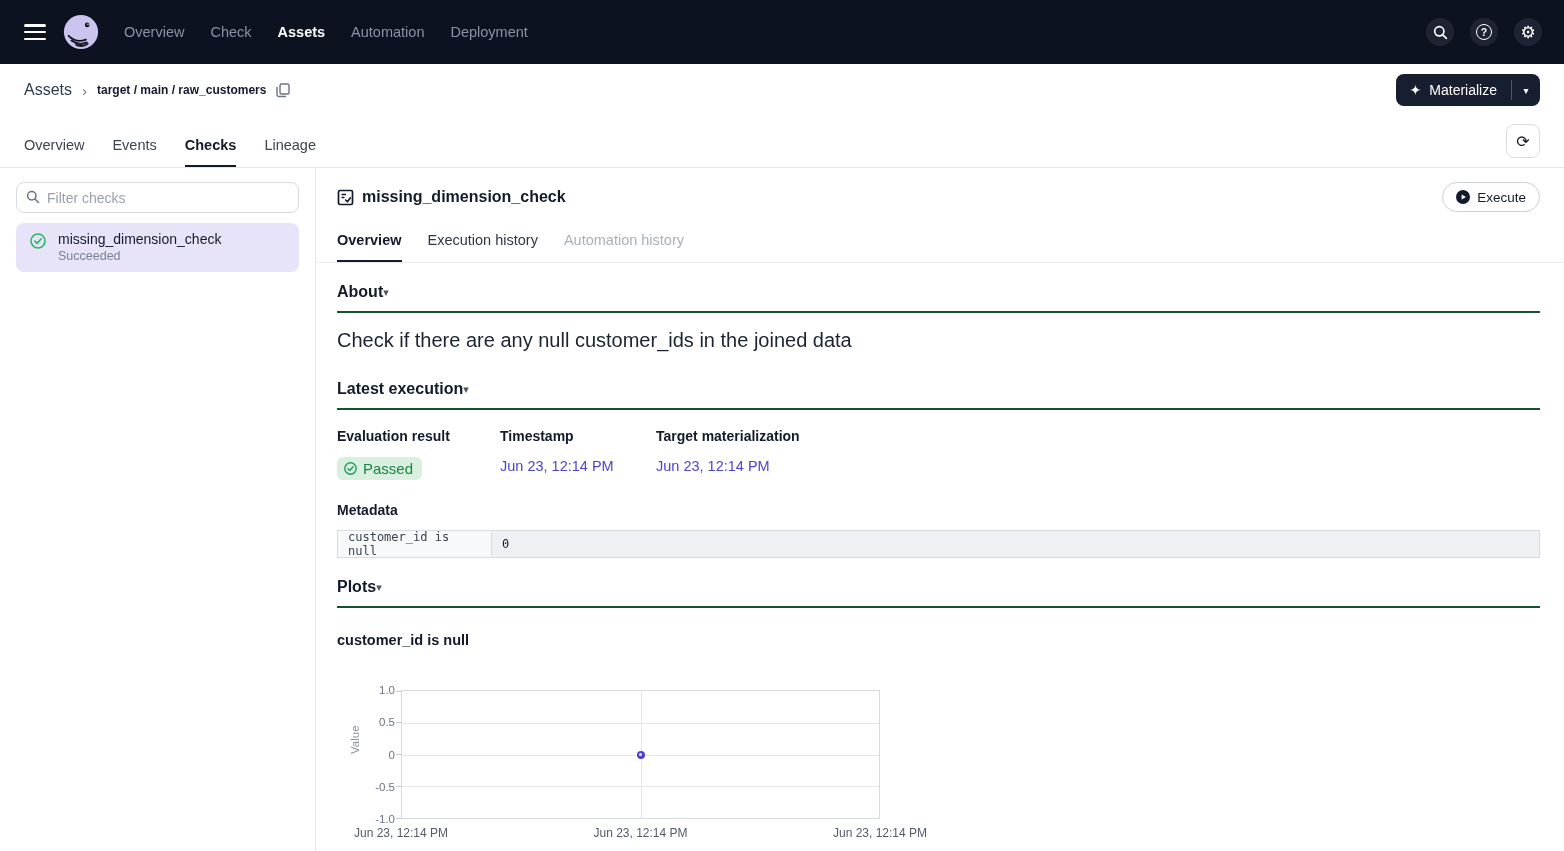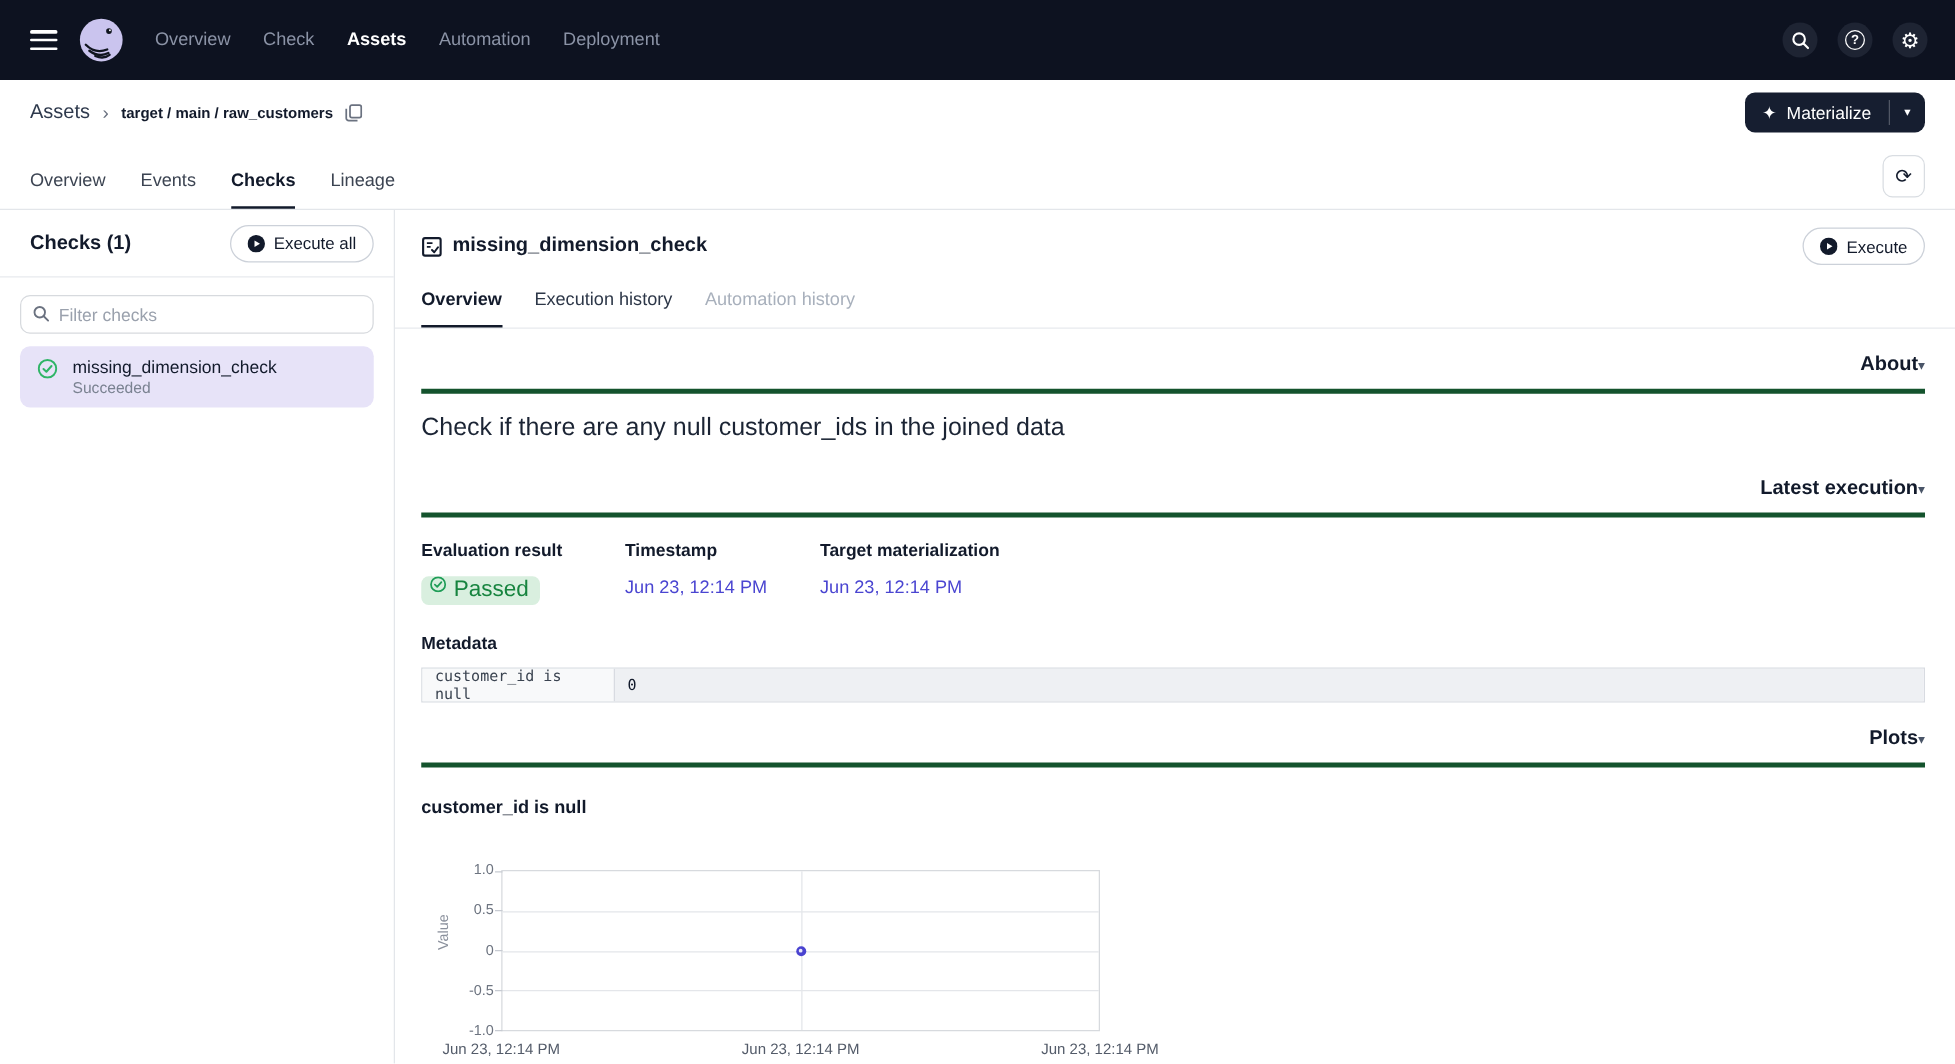--- a/index.html
+++ b/index.html
@@ -60,28 +60,28 @@
   .dp-header { display:flex; align-items:center; padding:14px 24px 6px 21px; }
   .dp-title-wrap { display:flex; align-items:center; gap:8px; }
   .dp-title { font-size:16px; font-weight:700; }
   .dp-exec { margin-left:auto; }
   .subtabs { display:flex; gap:26px; padding:14px 24px 0 21px; border-bottom:1px solid #e8eaee; }
   .stab { font-size:14.5px; padding-bottom:12px; cursor:pointer; color:#2d3748; }
   .stab.active { color:#121a2b; font-weight:700; border-bottom:2px solid #121a2b; }
   .stab.disabled { color:#a8b0bc; cursor:default; }
 
   .dp-content { padding:0 24px 0 21px; }
-  .sect-head { display:flex; align-items:center; justify-content:flex-end; padding:20px 0 10px 0; border-bottom:4px solid #14532d; }
+  .sect-head { display:flex; align-items:center; justify-content:flex-start; padding:20px 0 10px 0; border-bottom:2px solid #14532d; }
   .sect-head h2 { font-size:16px; font-weight:700; }
   .caret { color:#4a5568; font-size:11px; cursor:pointer; }
   .about-desc { font-size:20px; color:#1b2434; margin:16px 0 8px 0; }
 
   .exec-grid { display:grid; grid-template-columns:163px 156px auto; margin-top:18px; row-gap:13px; }
   .exec-col-h { font-size:14px; font-weight:700; color:#121a2b; }
-  .badge-passed { display:inline-flex; align-items:flex-start; gap:6px; background:#d9efdf; border-radius:6px; height:23px; padding:0 9px 0 7px; font-size:18px; color:#17843f; width:fit-content; }
+  .badge-passed { display:inline-flex; align-items:center; gap:6px; background:#d9efdf; border-radius:6px; height:23px; padding:0 9px 0 7px; font-size:15px; color:#17843f; width:fit-content; }
   .link { font-size:14.5px; color:#4a45d1; cursor:pointer; }
 
   .meta-h { font-size:14px; font-weight:700; margin-top:22px; }
   .meta-table { display:flex; border:1px solid #d8dbe1; margin-top:12px; height:28px; font-family:"DejaVu Sans Mono", monospace; font-size:12px; }
   .meta-key { width:154px; background:#f8f9fa; color:#3a4350; display:flex; align-items:center; padding:0 10px; border-right:1px solid #d8dbe1; }
   .meta-val { flex:1; background:#eef0f3; color:#121a2b; display:flex; align-items:center; padding:0 10px; }
 
   .plot-title { font-size:14.5px; font-weight:700; margin-top:24px; }
 
   
@@ -168,30 +168,20 @@
     <span class="atab active">Checks</span>
     <span class="atab">Lineage</span>
     <div class="refresh-btn">
         <span>⟳</span>
       </div>
   </div>
 
   <div class="body-split">
 
     <aside class="checks-panel">
-      <div class="cp-header">
-        <span class="cp-title">Checks (1)</span>
-        <button class="pill-btn">
-          <svg width="14" height="14" viewBox="0 0 14 14">
-              <circle cx="7" cy="7" r="7" fill="#121a2b"></circle>
-              <polygon points="5.6,4.4 10,7 5.6,9.6" fill="#fff"></polygon>
-            </svg>
-          <span>Execute all</span>
-        </button>
-      </div>
       <div class="cp-filter">
         <svg class="mag" width="14" height="14" viewBox="0 0 14 14">
             <circle cx="5.8" cy="5.8" r="4.2" stroke="#6b7280" stroke-width="1.5" fill="none"></circle>
             <line x1="9" y1="9" x2="12.5" y2="12.5" stroke="#6b7280" stroke-width="1.5" stroke-linecap="round"></line>
           </svg>
         <input type="text" placeholder="Filter checks" style="">
       </div>
       <div class="check-item">
         <svg class="ck" width="16" height="16" viewBox="0 0 16 16">
             <circle cx="8" cy="8" r="7" stroke="#2fb567" stroke-width="1.6" fill="none"></circle>

